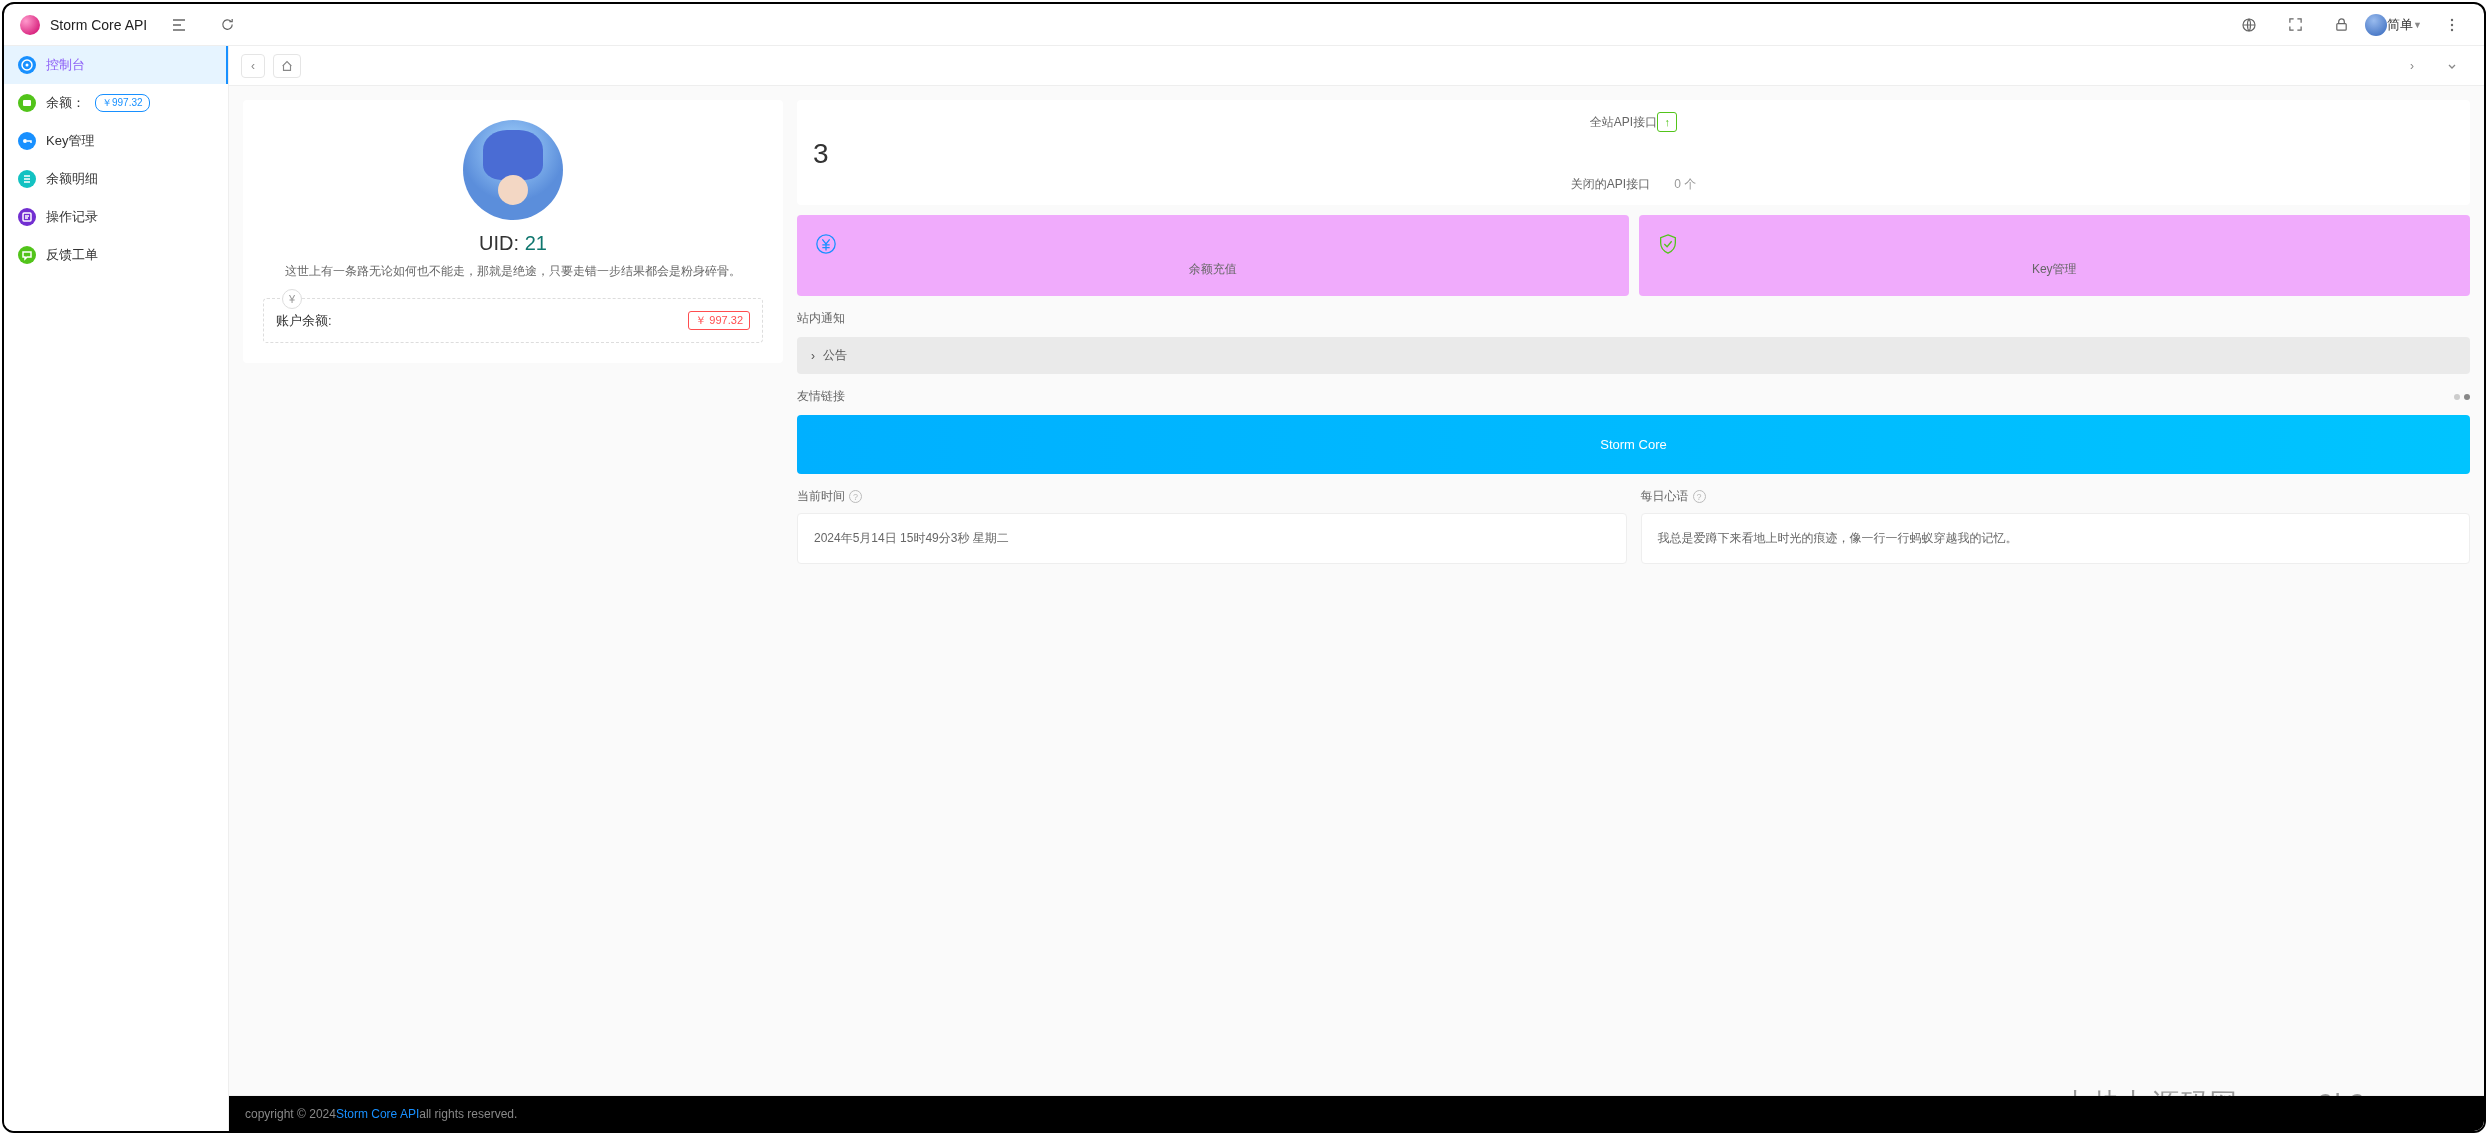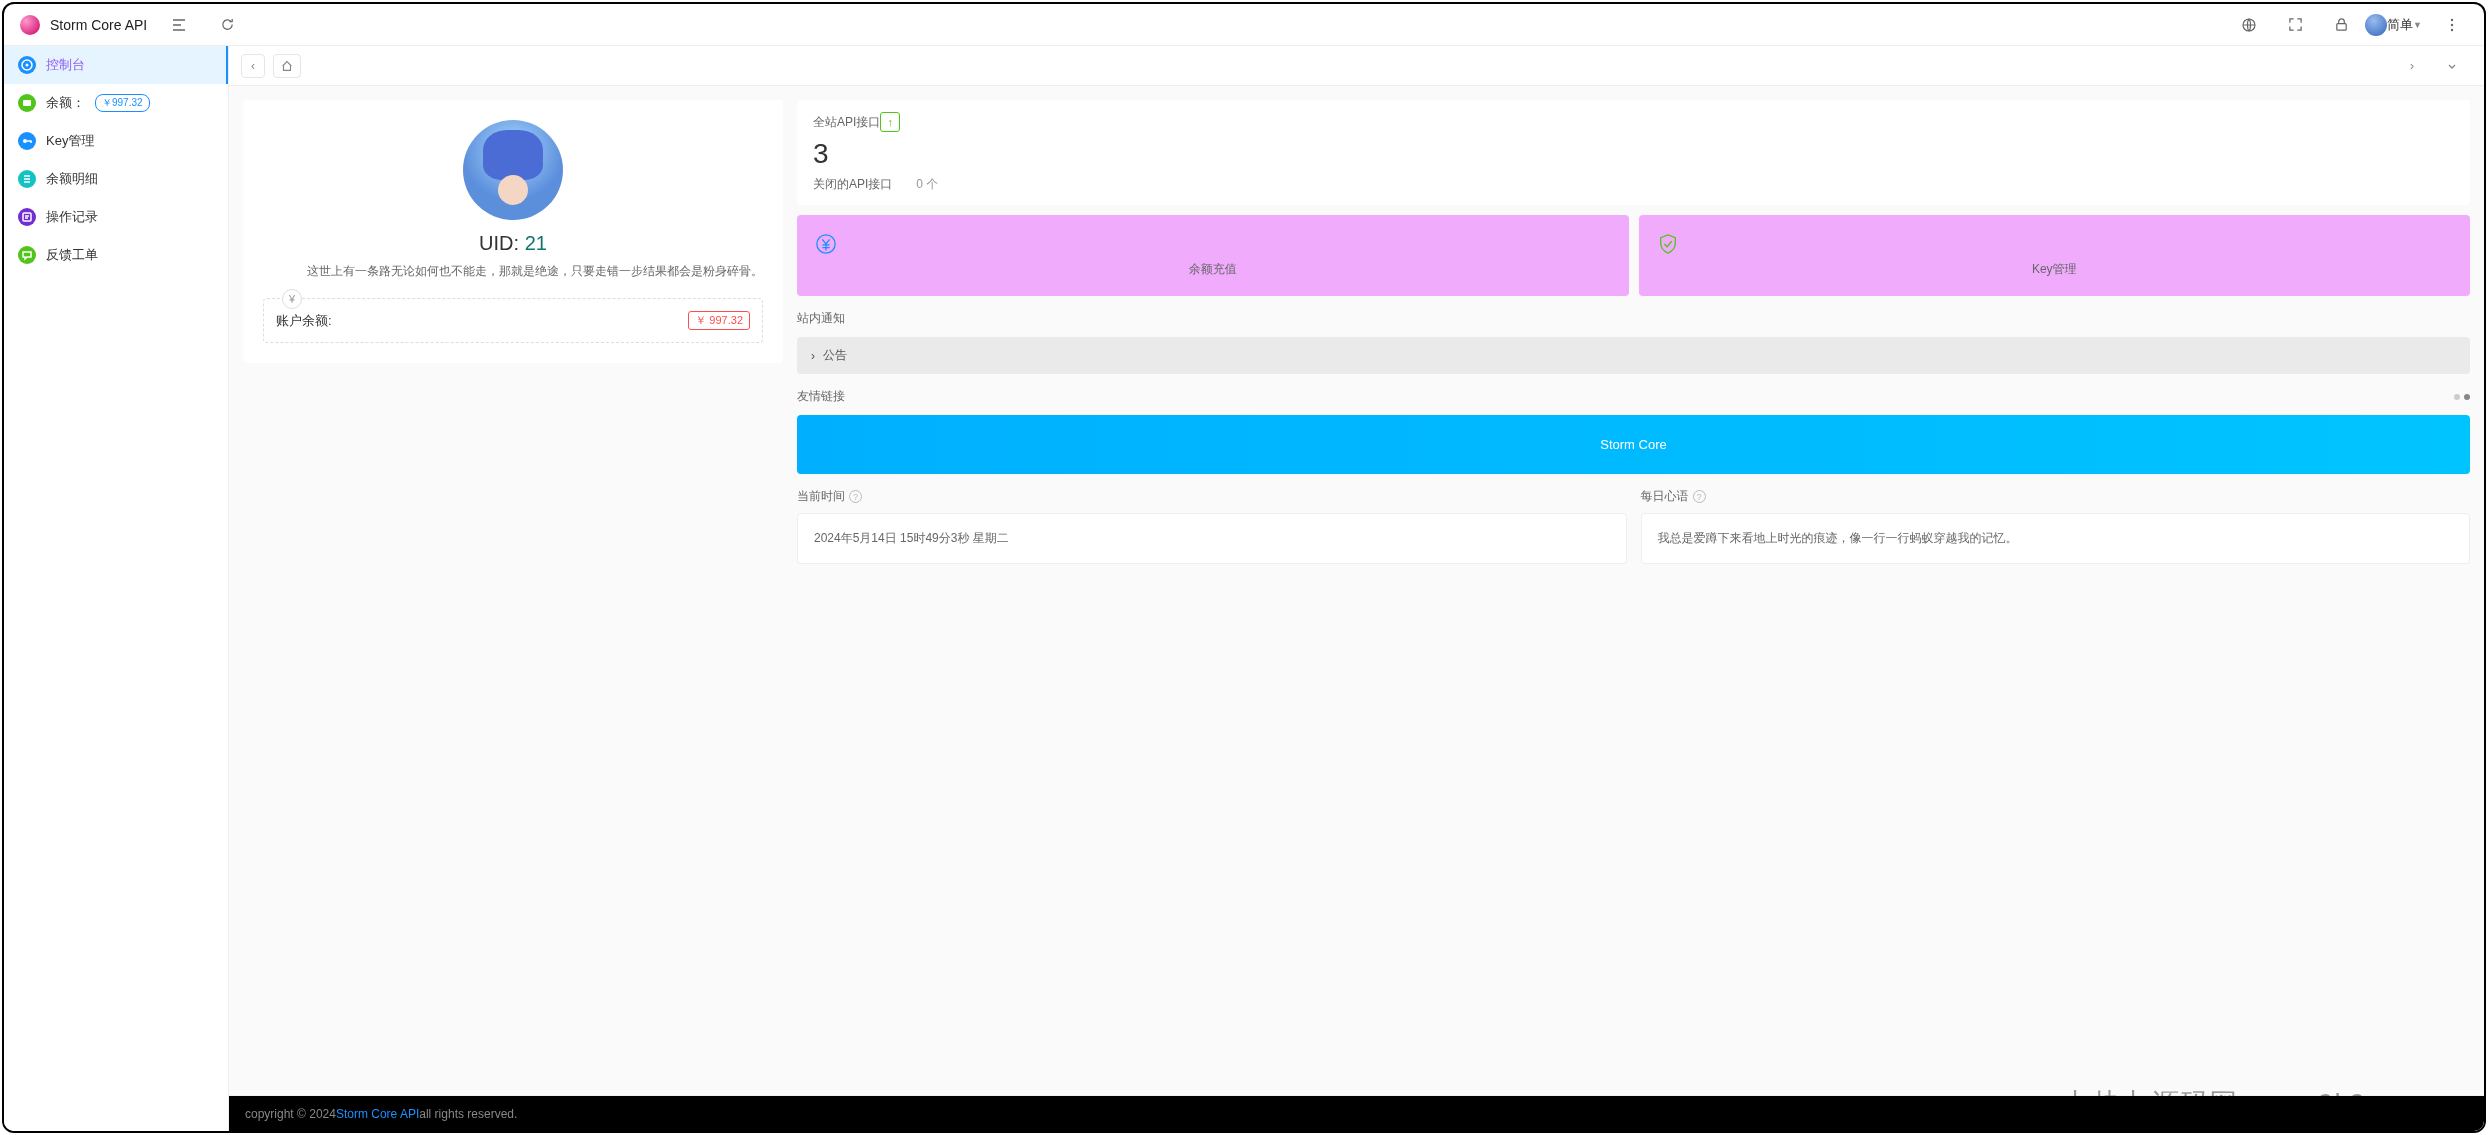--- a/index.html
+++ b/index.html
@@ -43,30 +43,30 @@
 .cols { display: flex; gap: 14px; align-items: flex-start; }
 .card { background: #fff; border-radius: 4px; }
 
 
 .profile-card { width: 540px; padding: 20px; }
 .avatar-big { width: 100px; height: 100px; border-radius: 50%; margin: 0 auto 12px; display: block; background: radial-gradient(circle at 50% 30%, #a9d8ff 0%, #5b8edb 60%); position: relative; overflow: hidden; }
 .avatar-big::before { content: ""; position: absolute; top: 10px; left: 20px; right: 20px; height: 50px; background: #4a6cd4; border-radius: 40% 40% 30% 30%; }
 .avatar-big::after { content: ""; position: absolute; bottom: 15px; left: 35px; right: 35px; height: 30px; background: #f3d7c4; border-radius: 50%; }
 .uid-line { text-align: center; font-size: 20px; margin-bottom: 8px; }
 .uid-val { color: #0f766e; }
-.motto { text-align: right; font-size: 12px; color: #666; margin-bottom: 18px; }
+.motto { text-align: center; font-size: 12px; color: #666; margin-bottom: 18px; }
 .balance-box { border: 1px dashed #ddd; border-radius: 4px; padding: 12px; position: relative; }
 .balance-tag-top { width: 20px; height: 20px; border: 1px solid #ddd; border-radius: 50%; display: flex; align-items: center; justify-content: center; position: absolute; top: -10px; left: 18px; background: #fff; font-size: 11px; color: #999; }
 .balance-row { display: flex; justify-content: space-between; align-items: center; font-size: 13px; }
 .balance-amount { border: 1px solid #ff4d4f; color: #ff4d4f; font-size: 11px; padding: 1px 6px; border-radius: 3px; }
 
 
 .rcol { flex: 1; min-width: 0; display: flex; flex-direction: column; gap: 10px; }
 .stat-card { padding: 12px 16px; }
-.stat-row { display: flex; justify-content: flex-start; align-items: center; font-size: 12px; color: #666; }
+.stat-row { display: flex; justify-content: center; align-items: center; font-size: 12px; color: #666; }
 .stat-big { font-size: 28px; color: #333; margin: 6px 0; }
 .up-badge { width: 20px; height: 20px; border: 1px solid #52c41a; border-radius: 3px; display: flex; align-items: center; justify-content: center; color: #52c41a; font-size: 11px; }
 .zero-txt { font-size: 12px; color: #999; margin-left: 24px; }
 
 .action-row { display: flex; gap: 10px; }
 .action-btn { flex: 1; background: #f0abfc; border-radius: 4px; padding: 18px; text-align: center; cursor: pointer; }
 .action-btn .ico { font-size: 20px; margin-bottom: 6px; }
 .ico-blue { color: #1890ff; }
 .ico-green { color: #52c41a; }
 .action-btn .lbl { font-size: 12px; color: #666; }

